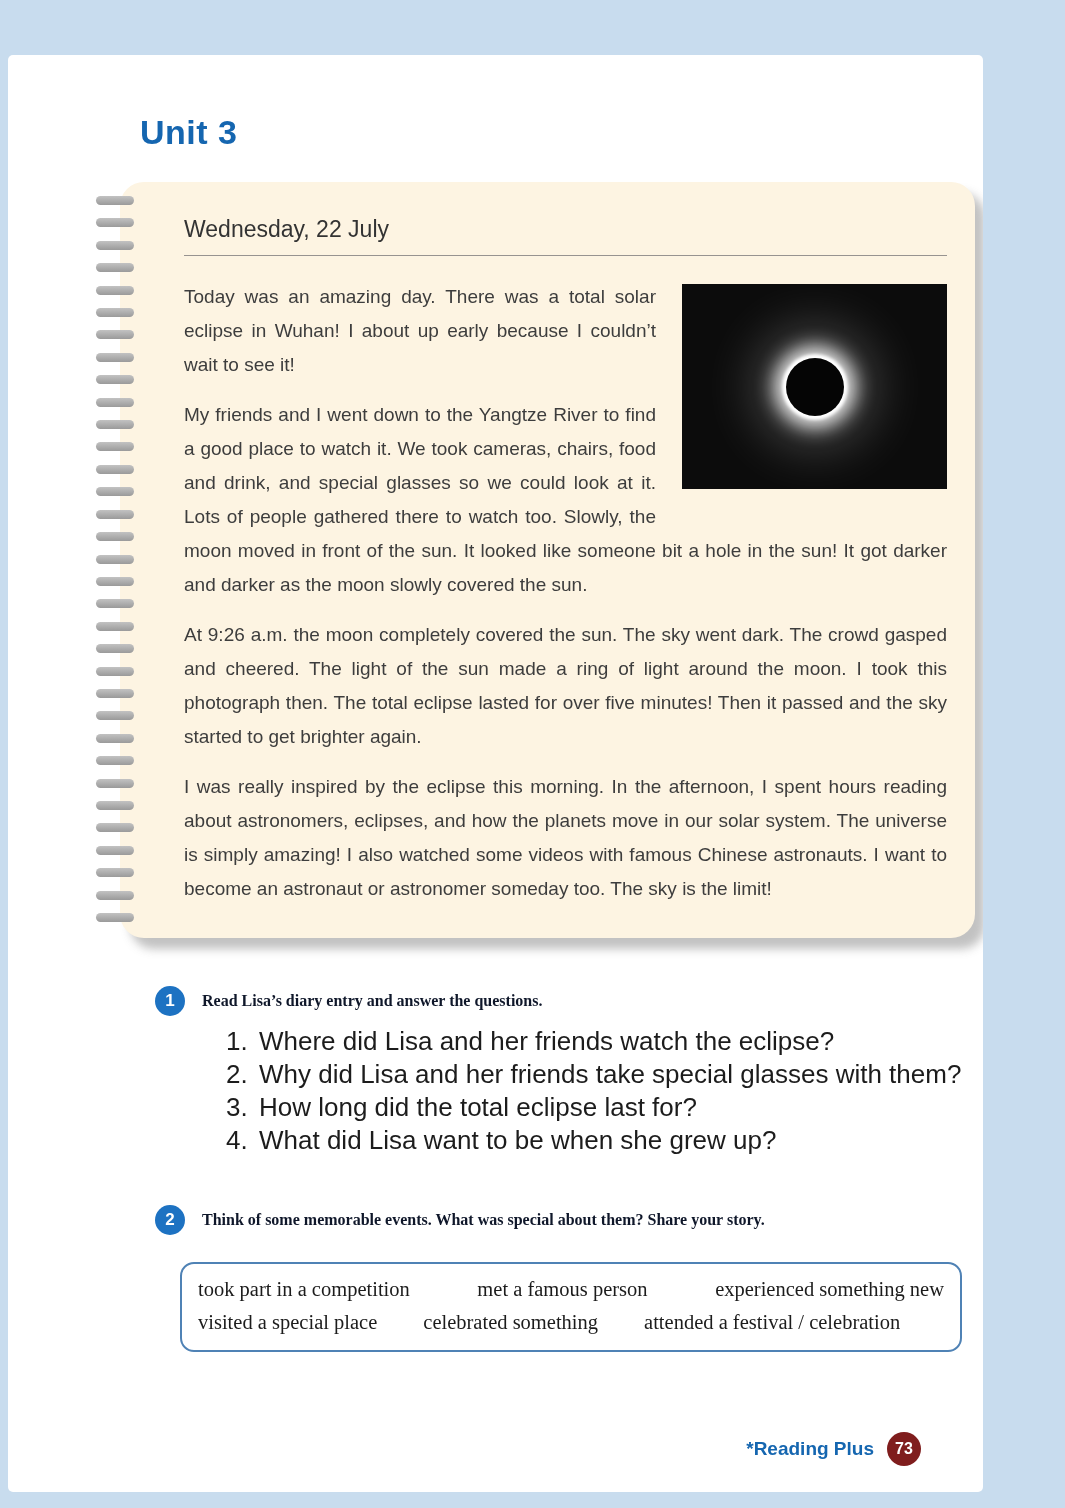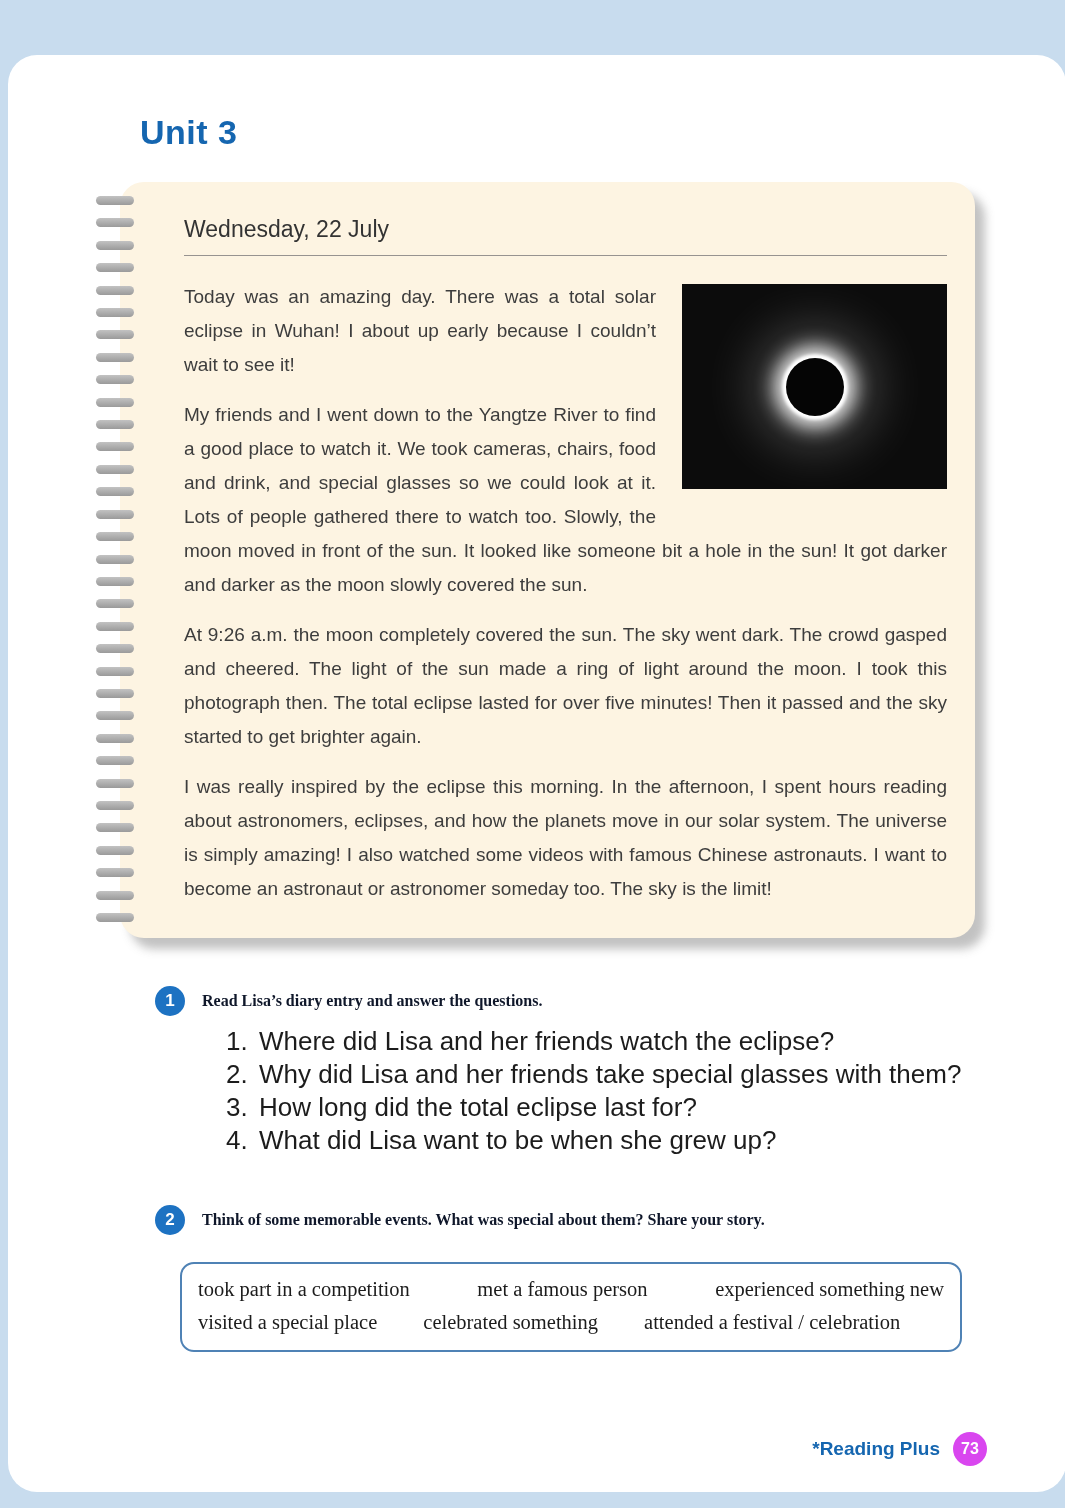--- a/index.html
+++ b/index.html
@@ -6,22 +6,22 @@
   html,body { width:1065px; }
   body {
     background:#c8dcee;
     font-family:"Liberation Sans", sans-serif;
     position:relative;
     width:1065px; height:1508px;
     padding:55px 8px 16px 8px;
   }
   .page {
     background:#ffffff;
-    border-radius:29px;
-    width:1058px; height:1437px;
+    border-radius:5px;
+    width:975px; height:1437px;
     position:relative;
     overflow:hidden;
   }
   .unit-title {
     color:#1566b0;
     font-size:34px;
     font-weight:bold;
     margin:58px 0 0 132px;
     letter-spacing:0.5px;
   }
@@ -124,28 +124,28 @@
     font-family:"Liberation Serif", serif;
     font-size:20.5px;
     line-height:33px;
     color:#1c1c1c;
   }
   .word-row { display:flex; justify-content:space-between; }
   .word-row:last-child { justify-content:flex-start; gap:46px; }
   
   .footer {
     position:absolute;
-    right:79px; bottom:26px;
+    right:62px; bottom:26px;
     display:flex; align-items:center; gap:13px;
   }
   .footer-label { color:#1566b0; font-size:19px; font-weight:bold; }
   .page-num-badge {
     width:34px; height:34px;
     border-radius:50%;
-    background:#d946ef;
+    background:#7f1d1d;
     color:#ffffff;
     font-size:16px; font-weight:bold;
     display:flex; align-items:center; justify-content:center;
   }
 </style>
 </head>
 <body>
 
 <div class="page">
 

